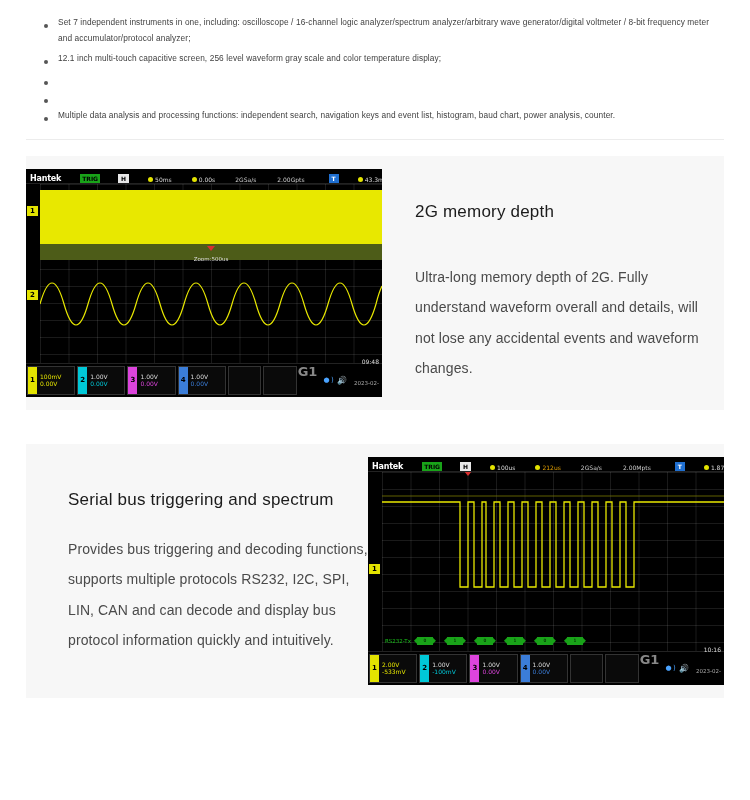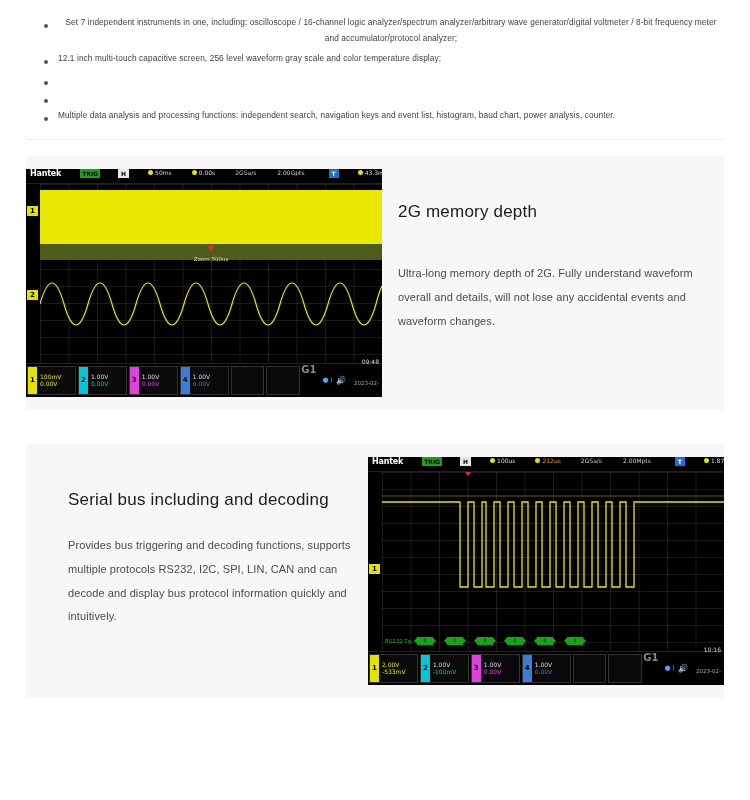--- a/index.html
+++ b/index.html
@@ -9,21 +9,20 @@
     background: #ffffff;
     font-family: "Liberation Sans", sans-serif;
   }
   .page { width: 750px; height: 800px; position: relative; background: #fff; overflow: hidden; }
 
   
   .features {
     margin: 0 26px;
     padding: 12px 0 14px 0;
     border-bottom: 1px solid #ececec;
-    text-align: center;
   }
   .feat-row {
     display: flex;
     align-items: flex-start;
     padding: 2px 0 2px 18px;
     line-height: 1.9;
   }
   .feat-bullet {
     width: 4px; height: 4px; border-radius: 50%;
     background: #555;
@@ -50,52 +49,52 @@
     top: 13px;
   }
   .section-a .scope-wrap { left: 0px; }
   .section-b .scope-wrap { right: 0px; }
 
   .copy {
     position: absolute;
     top: 44px;
     width: 300px;
   }
-  .section-a .copy { left: 372px; }
+  .section-a .copy { left: 389px; }
   .section-b .copy { left: 42px; }
   .copy h2 {
     margin: 0 0 38px 0;
     font-size: 17px;
     font-weight: 400;
     color: #1b1b1b;
     letter-spacing: .2px;
     line-height: 1.45;
   }
   .section-b .copy h2 { margin-bottom: 22px; }
   .copy p {
     margin: 0;
-    font-size: 11px;
+    font-size: 14px;
     color: #4a4a4a;
     line-height: 2.15;
     letter-spacing: .1px;
   }
 
   
   .scope {
     width: 100%; height: 100%;
     background: #000;
     position: relative;
     overflow: hidden;
     font-family: "DejaVu Sans", sans-serif;
   }
   .scope-top {
     height: 15px;
     background: #000;
     display: flex;
-    align-items: flex-start;
+    align-items: flex-end;
     font-size: 6.5px;
     color: #ddd;
     padding: 0 2px;
     border-bottom: 1px solid #222;
     white-space: nowrap;
     overflow: hidden;
     gap: 16px;
   }
   .brand {
     color: #fff; font-weight: bold; font-size: 8px;
@@ -187,21 +186,21 @@
     width: 36px; margin: 2px 1px; border: 1px solid #333; background: #0a0a0a;
   }
   .bot-right {
     margin-left: auto; display: flex; align-items: center;
     padding-right: 3px; gap: 4px;
   }
   .clock { text-align: right; line-height: 1.3; }
   .clock .t { font-size: 6px; color: #ddd; }
   .clock .d { font-size: 5.5px; color: #aaa; }
   .gbadge {
-    font-size: 10px; color: #888; font-weight: bold; padding-right: 6px;
+    font-size: 13px; color: #888; font-weight: bold; padding-right: 6px;
   }
   .spk { font-size: 8px; color: #ccc; }
   .bt { font-size: 7px; color: #4aa3ff; }
 
   
   .busrow {
     position: absolute; left: 0; right: 0; bottom: 0; height: 20px;
     display: flex; align-items: center;
   }
   .buslabel { font-size: 5.5px; color: #19c219; padding-left: 3px; margin-right: 6px; }
@@ -466,18 +465,18 @@
               <span class="t">10:16</span><br>
               <span class="d">2023-02-10</span>
             </span>
           </div>
         </div>
 
       </div>
     </div>
 
     <div class="copy">
-      <h2>Serial bus including and decoding</h2>
+      <h2>Serial bus triggering and spectrum</h2>
       <p>Provides bus triggering and decoding functions, supports multiple protocols RS232, I2C, SPI, LIN, CAN and can decode and display bus protocol information quickly and intuitively.</p>
     </div>
   </div>
 
 </div>
 
 </body></html>

